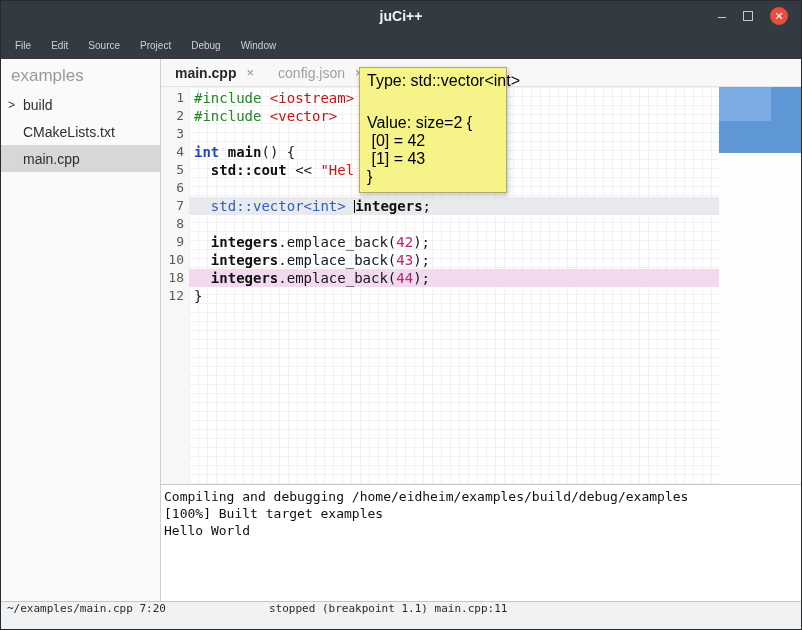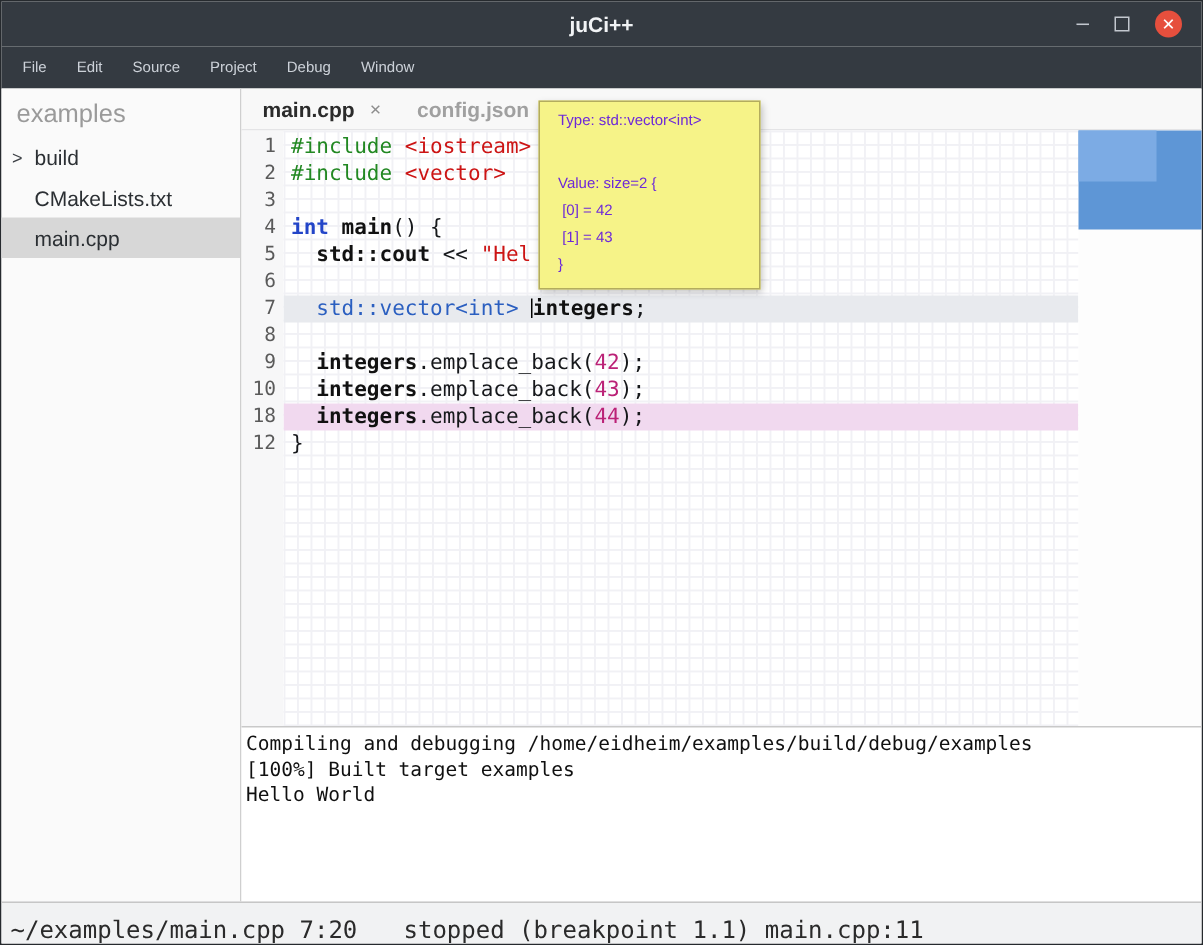--- a/index.html
+++ b/index.html
@@ -31,21 +31,21 @@
   .expander { width:15px; color:#3c4045; font-size:12px; }
   .expander.hidden { visibility:hidden; }
 
   .right { flex:1 1 auto; display:flex; flex-direction:column; min-width:0; }
 
   
   .tabbar { height:28px; flex:0 0 28px; background:#f8f8f8; display:flex; align-items:center;
             padding-left:14px; gap:24px; border-bottom:1px solid #e4e4e6; }
   .tab { display:flex; align-items:center; gap:10px; font-size:14px; }
   .tab-label.active { font-weight:bold; color:#2b2b2b; }
-  .tab-label.inactive { color:#a0a0a0;font-weight:bold; }
+  .tab-label.inactive { color:#a0a0a0; }
   .tab-close { color:#8d8d8d; font-size:13px; }
 
   
   .editor { height:397px; flex:0 0 397px; display:flex; min-width:0; }
   .gutter { width:28px; flex:0 0 28px; background:#f7f7f8; padding-top:2px; text-align:right; padding-right:5px;
             font-family:"DejaVu Sans Mono", monospace; font-size:13px; color:#5a5a5a; }
   .ln { height:18px; line-height:18px; }
   .code-col { flex:1 1 auto; padding-top:2px; overflow:hidden; background-color:#ffffff;
               background-image:linear-gradient(#f1f1f5 1px, transparent 1px),
                                linear-gradient(90deg,#f1f1f5 1px, transparent 1px);
@@ -67,28 +67,28 @@
   .ov-outer { position:absolute; top:0; left:0; right:0; height:66px; background:#5e96d6; }
   .ov-inner { position:absolute; top:0; left:0; width:64%; height:34px; background:#7cabe4; }
 
   
   .output { flex:1 1 auto; border-top:1px solid #c9c9c9; background:#fff; padding:3px 3px;
             font-family:"DejaVu Sans Mono", monospace; font-size:13px; color:#101010; overflow:hidden; }
   .out-line { height:17px; line-height:17px; white-space:pre; }
 
   
   .statusbar { height:28px; flex:0 0 28px; border-top:1px solid #c6c6c6; background:#f1f2f3;
-               position:relative; display:flex; align-items:flex-end; padding-left:6px;
-               font-family:"DejaVu Sans Mono", monospace; font-size:16px; color:#2a2a2a; }
+               position:relative; display:flex; align-items:flex-start; padding-left:6px;
+               font-family:"DejaVu Sans Mono", monospace; font-size:11px; color:#2a2a2a; }
   .status-center { position:absolute; left:268px; }
 
   
   .tooltip { position:absolute; left:358px; top:66px; width:148px; min-height:126px;
              background:#f6f388; border:1px solid #b3ac5e; box-shadow:1px 2px 5px rgba(0,0,0,.25);
-             padding:4px 12px; font-size:10px; color:#6d28d9; z-index:10; }
+             padding:4px 7px; font-size:16px; color:#000000; z-index:10; }
   .tt-values { margin-top:24px; }
   .tt-line { height:18px; line-height:18px; white-space:pre; }
 </style>
 </head>
 <body>
 
 <div class="window">
 
   <div class="titlebar">
     <div class="title">juCi++</div>

